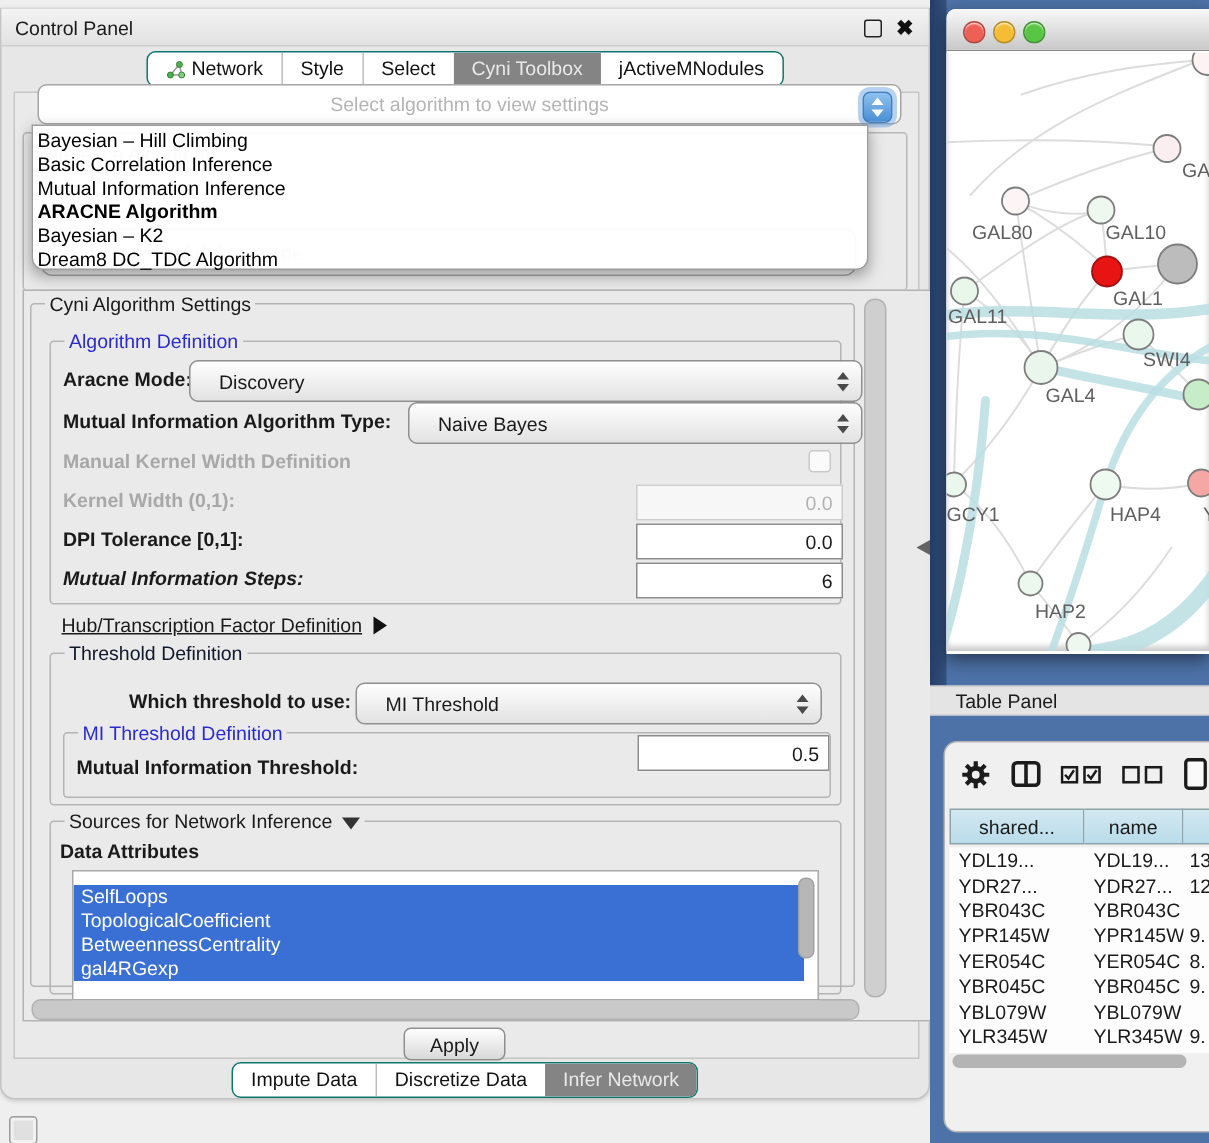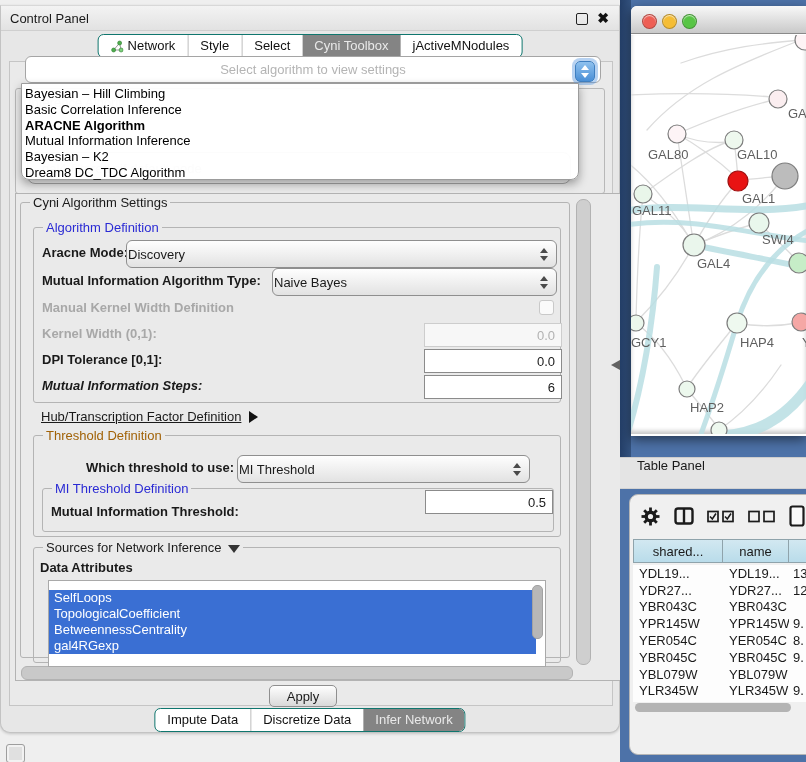--- a/index.html
+++ b/index.html
@@ -50,28 +50,28 @@
   
   .scrollpane{left:14px;top:187px;width:697px;height:488px;border:1px solid #b3b3b3;background:#eaeaea;}
   .vscroll{position:absolute;left:560px;top:5px;width:13px;height:464px;background:#cfcfcf;
     border:1px solid #b2b2b2;border-radius:7px;}
   .hscroll{position:absolute;left:5px;top:472px;width:550px;height:12px;background:#c9c9c9;
     border:1px solid #b2b2b2;border-radius:6px;}
 
   .group{border:1px solid #b4b4b4;border-radius:3px;}
   .group-label{position:absolute;top:-8px;left:9px;background:#eaeaea;padding:0 3px;white-space:nowrap;}
   .blue-t{color:#2a2ad4;}
-  .green-t{color:#a16207;}
+  .green-t{color:#0f172a;}
 
   .settings-group{left:4px;top:8px;width:550px;height:456px;}
   .algo-group{left:12px;top:24px;width:528px;height:176px;}
   .row-label{position:absolute;font-weight:bold;height:16px;line-height:16px;}
   .row-label.dis{color:#a8a8a8;}
   .combo{position:absolute;height:26px;background:linear-gradient(#fefefe,#e2e2e2);
-    border:1px solid #8f8f8f;border-radius:6px;display:flex;align-items:center;padding-left:1px;}
+    border:1px solid #8f8f8f;border-radius:6px;display:flex;align-items:center;padding-left:19px;}
   .spin{position:absolute;right:8px;top:50%;margin-top:-6.5px;width:8px;height:13px;}
   .spin::before{content:"";position:absolute;left:0;top:0;border-left:4px solid transparent;
     border-right:4px solid transparent;border-bottom:5px solid #4a4a4a;}
   .spin::after{content:"";position:absolute;left:0;bottom:0;border-left:4px solid transparent;
     border-right:4px solid transparent;border-top:5px solid #4a4a4a;}
   .field{position:absolute;height:22px;background:#fff;border:1px solid #8b8b8b;
     display:flex;align-items:center;justify-content:flex-end;padding-right:6px;}
   .field.dis{background:#f7f7f7;border:1px solid #cdcdcd;color:#b2b2b2;}
   .checkbox{position:absolute;width:13px;height:13px;border:1px solid #c9c9c9;border-radius:3px;background:#fafafa;}
 
@@ -100,22 +100,22 @@
   .blue-bg{left:620px;top:0;width:186px;height:762px;background:#4d72a8;}
   .navy{left:620px;top:0;width:11px;height:458px;background:linear-gradient(90deg,#243f68,#33527e);}
   .net-window{left:631px;top:6px;width:175px;height:430px;background:#fff;border-radius:6px 0 0 0;
     box-shadow:0 4px 12px rgba(0,0,0,.5);}
   .net-titlebar{left:0;top:0;width:100%;height:28px;background:linear-gradient(#f8f8f8,#c9c9c9);
     border-bottom:1px solid #8a8a8a;border-radius:6px 0 0 0;}
   .light{position:absolute;top:7.5px;width:13px;height:13px;border-radius:50%;box-shadow:inset 0 1px 1px rgba(255,255,255,.7);}
   .net-canvas{left:0;top:29px;width:175px;height:399px;overflow:hidden;background:#fff;
     box-shadow:inset 0 -3px 4px rgba(0,0,0,.22);}
 
-  .table-bar{left:620px;top:457px;width:186px;height:32px;background:#e4e4e4;
-    border-top:1px solid #cdcdcd;border-bottom:1px solid #d2d2d2;display:flex;align-items:flex-start;padding-left:17px;}
+  .table-bar{left:620px;top:457px;width:186px;height:20px;background:#e4e4e4;
+    border-top:1px solid #cdcdcd;border-bottom:1px solid #d2d2d2;display:flex;align-items:center;padding-left:17px;}
   .table-card{left:629px;top:494px;width:200px;height:261px;background:#f0f0f0;
     border:1px solid #b5b5b5;border-radius:9px 0 0 9px;overflow:hidden;}
   .tp-toolbar{position:absolute;left:10px;top:8px;height:26px;display:flex;align-items:center;gap:13px;}
   .tp-icon{display:inline-flex;}
   .ttable{position:absolute;left:3px;top:44px;width:212px;}
   .hrow{display:flex;}
   .hcell{height:24px;border:1px solid #8fa3ab;border-left:none;background:linear-gradient(#d2e8f1,#b9dcea);
     display:flex;align-items:center;justify-content:center;box-sizing:border-box;}
   .hcell:first-child{border-left:1px solid #8fa3ab;}
   .rows-clip{position:absolute;left:3px;top:70px;width:212px;height:137px;overflow:hidden;background:#fdfdfd;}
@@ -179,22 +179,22 @@
     </div>
 
     <div class="abs combo-main">
       <span>Select algorithm to view settings</span>
       <span class="bluespin"></span>
     </div>
 
     <div class="abs popup">
         <div class="pitem">Bayesian – Hill Climbing</div>
         <div class="pitem">Basic Correlation Inference</div>
+        <div class="pitem">Mutual Information Inference</div>
         <div class="pitem bold">ARACNE Algorithm</div>
-        <div class="pitem">Mutual Information Inference</div>
         <div class="pitem">Bayesian – K2</div>
         <div class="pitem">Dream8 DC_TDC Algorithm</div>
       </div>
 
     <div class="abs scrollpane">
       <div class="vscroll"></div>
       <div class="hscroll"></div>
 
       <div class="abs group settings-group">
         <span class="group-label">Cyni Algorithm Settings</span>

